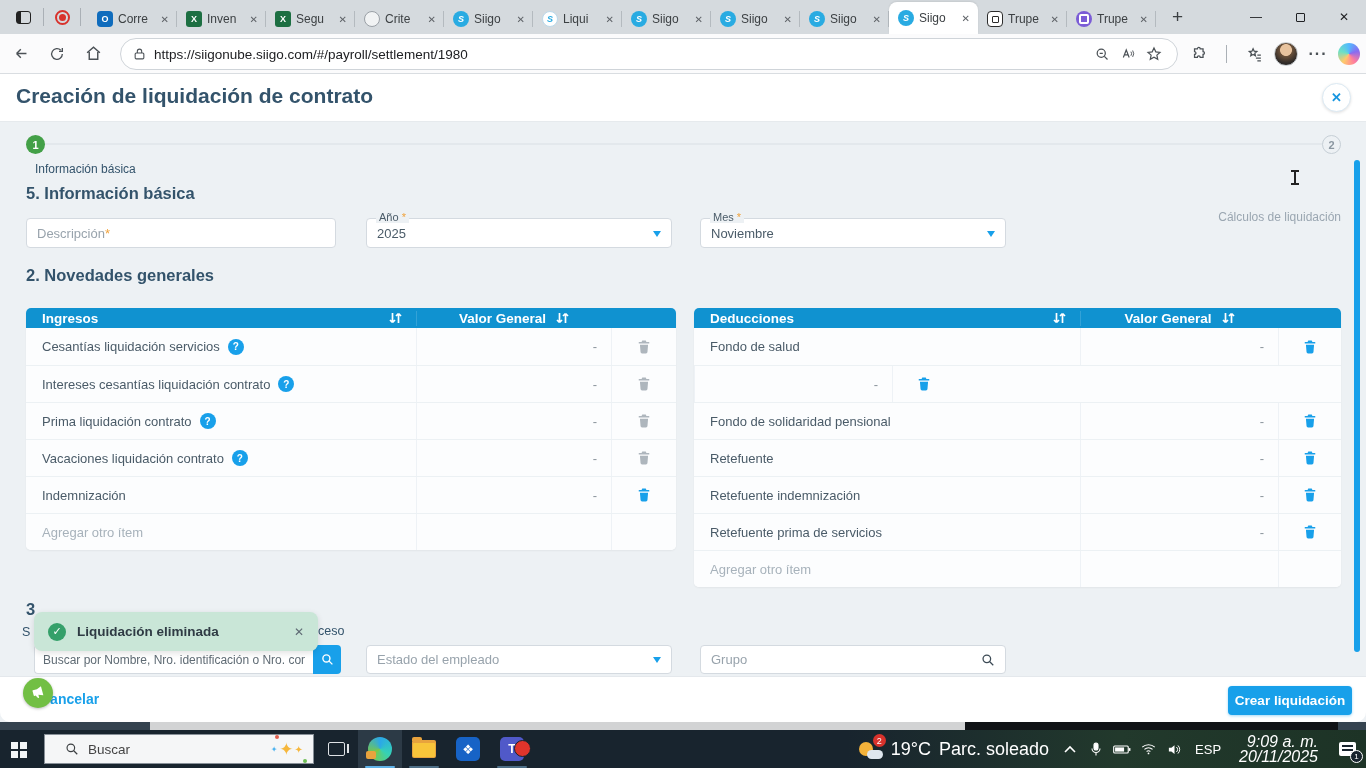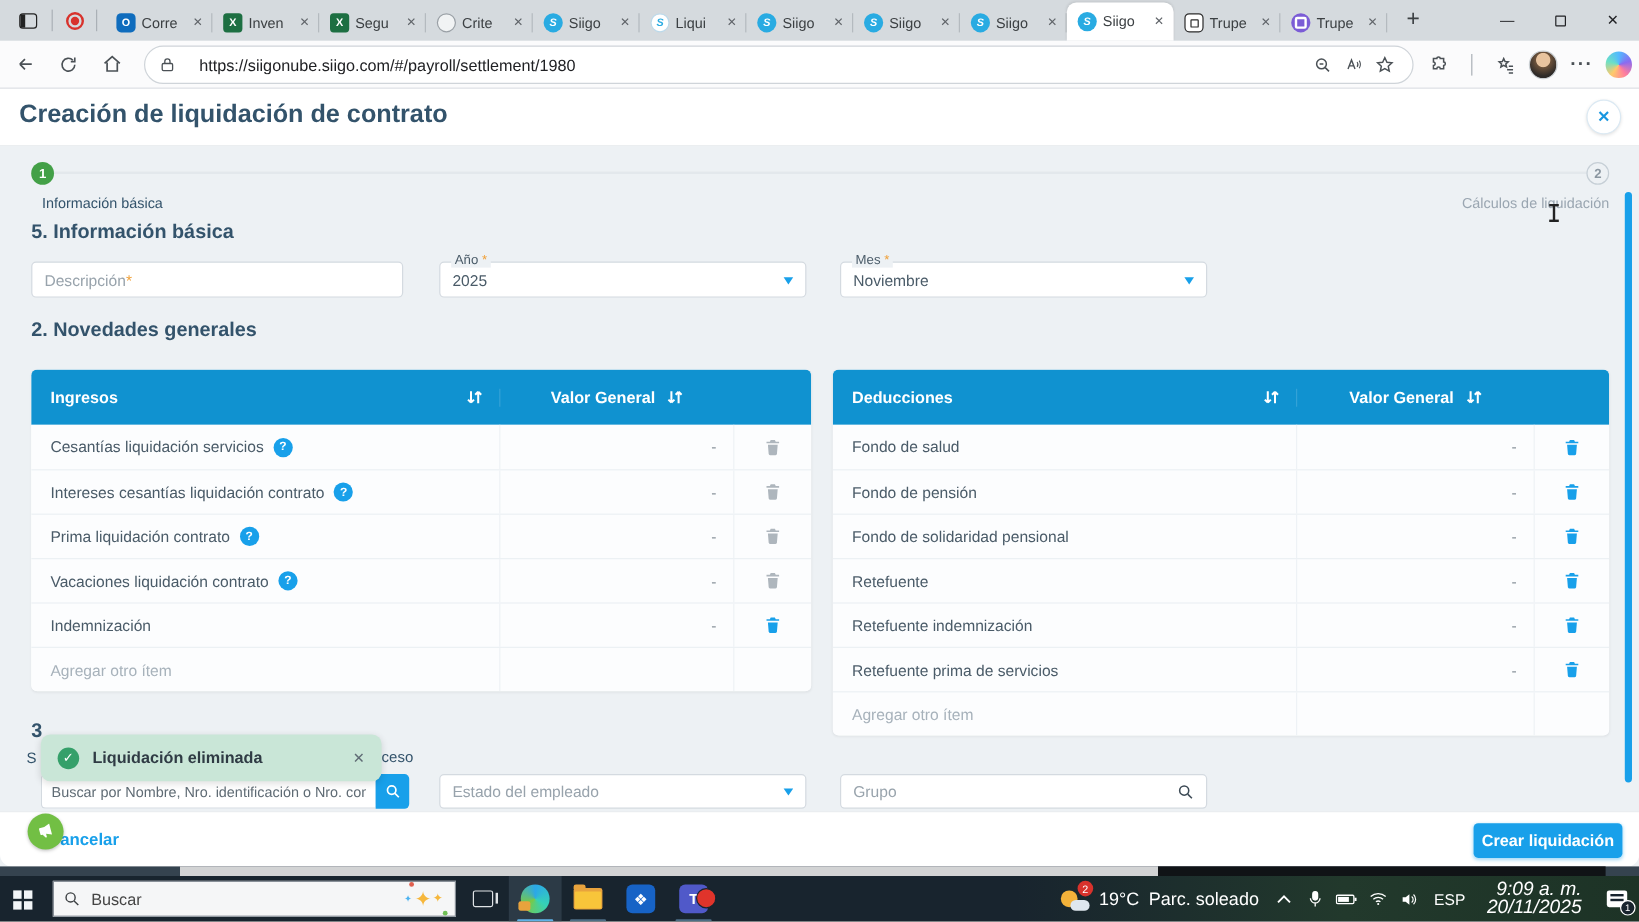--- a/index.html
+++ b/index.html
@@ -32,57 +32,57 @@
   .fav-trupe-purple{background:#7b5cd6;}
   .fav-trupe-purple::after{content:'';width:6px;height:6px;border:2px solid #fff;border-radius:2px;}
   .newtab{font-size:19px;color:#3c4043;margin-left:10px;padding:0 6px;}
   .wincontrols{position:absolute;right:0;top:0;height:34px;display:flex;}
   .winbtn{width:44px;height:34px;display:flex;align-items:center;justify-content:center;color:#202124;font-size:12px;}
   .winbtn .maxsq{width:9px;height:9px;border:1.2px solid #202124;border-radius:1px;}
 
   .toolbar{position:absolute;top:34px;left:0;width:1366px;height:40px;background:#fbfbfc;border-bottom:1px solid #d9dde1;display:flex;align-items:center;}
   .navic{width:30px;height:30px;display:flex;align-items:center;justify-content:center;color:#4b5156;margin-left:6px;}
   .urlpill{position:absolute;left:120px;top:4px;width:1058px;height:32px;background:#fff;border:1px solid #cfd4d9;border-radius:16px;display:flex;align-items:center;padding:0 10px 0 12px;}
-  .urltext{flex:1;font-size:13.5px;color:#202124;margin-left:20px;white-space:nowrap;overflow:hidden;}
+  .urltext{flex:1;font-size:13.5px;color:#202124;margin-left:8px;white-space:nowrap;overflow:hidden;}
   .pillic{width:26px;height:26px;display:flex;align-items:center;justify-content:center;color:#4b5156;}
   .rightic{width:28px;height:28px;display:flex;align-items:center;justify-content:center;color:#4b5156;}
   .avatar{width:24px;height:24px;border-radius:50%;background:radial-gradient(circle at 50% 32%,#e8c39e 30%,#6b513a 34%,#2e2a28 72%);border:1px solid #c9ced2;}
   .copilot{width:22px;height:22px;border-radius:50%;background:conic-gradient(#53b9ff,#8a6bf0,#ff7d9e,#ffc96b,#6be0c6,#53b9ff);}
   .toolbar-right{position:absolute;right:6px;top:4px;height:32px;display:flex;align-items:center;gap:6px;}
 
   
   .modal-header{position:absolute;top:74px;left:0;width:1366px;height:48px;background:#fff;border-bottom:1px solid #e6eaed;}
   .modal-title{position:absolute;left:16px;top:10px;font-size:21px;font-weight:bold;color:#33536b;}
   .modal-close{position:absolute;right:15px;top:9px;width:29px;height:29px;border-radius:50%;background:#fff;border:1px solid #dbe9f3;box-shadow:0 1px 3px rgba(0,0,0,.12);display:flex;align-items:center;justify-content:center;color:#1796e0;font-weight:bold;font-size:13px;}
   .modal-body{position:absolute;top:122px;left:0;width:1366px;height:554px;background:#edf1f4;}
 
   .stepline{position:absolute;left:44px;top:21px;width:1280px;height:2px;background:#e3e8ec;}
   .stepcircle{position:absolute;width:19px;height:19px;border-radius:50%;display:flex;align-items:center;justify-content:center;font-size:11px;font-weight:bold;top:13px;}
   .step1{left:26px;background:#43a047;color:#fff;}
   .step2{left:1322px;background:#edf1f4;border:1.5px solid #c6cfd6;color:#8b97a1;}
   .steplabel{position:absolute;top:40px;font-size:12px;}
   .steplabel.s1{left:35px;color:#33536b;}
-  .steplabel.s2{right:25px;color:#9aa6b1;}
+  .steplabel.s2{right:25px;color:#9aa6b1;margin-top:48px;}
   .ibeam{position:absolute;left:1294px;top:48px;width:2px;height:15px;background:#222;}
   .ibeam::before,.ibeam::after{content:'';position:absolute;left:-3px;width:8px;height:2px;background:#222;}
   .ibeam::after{bottom:0;}
 
   .sec-heading{position:absolute;font-size:16.5px;font-weight:bold;color:#33536b;}
   .field{position:absolute;height:30px;background:#fff;border:1px solid #d4dae0;border-radius:4px;display:flex;align-items:center;font-size:13px;color:#4a5b68;}
   .field .flabel{position:absolute;top:-7px;left:9px;background:#edf1f4;padding:0 3px;font-size:11px;color:#4a5b68;line-height:11px;}
   .req{color:#f0a23c;}
   .field .val{padding-left:10px;}
   .field .ph{padding-left:10px;color:#98a3ac;}
   .caret{position:absolute;right:10px;top:12px;width:0;height:0;border-left:4.5px solid transparent;border-right:4.5px solid transparent;border-top:6px solid #18a0ea;}
 
   
   .table{position:absolute;top:186px;background:#fcfdfe;border-radius:5px;overflow:hidden;box-shadow:0 1px 2px rgba(0,0,0,.05);}
   .table-left{left:26px;width:650px;}
   .table-right{left:694px;width:647px;}
-  .thead{height:46px;background:#1092d0;display:flex;align-items:center;color:#fff;font-weight:bold;font-size:13.5px;}
+  .thead{height:20px;background:#1092d0;display:flex;align-items:center;color:#fff;font-weight:bold;font-size:13.5px;}
   .th-name{flex:1;display:flex;align-items:center;justify-content:space-between;padding:0 14px 0 16px;}
   .th-value{width:195px;display:flex;align-items:center;justify-content:center;gap:10px;border-left:1px solid rgba(255,255,255,.15);}
   .table-right .th-value{width:198px;}
   .th-trash{width:65px;}
   .table-right .th-trash{width:63px;}
   .trow{display:flex;align-items:center;height:37px;border-top:1px solid #ecf1f4;font-size:13px;color:#4a5b68;background:#fcfdfe;}
   .trow:first-child{border-top:none;}
   .cell-name{flex:1;display:flex;align-items:center;padding-left:16px;gap:8px;}
   .cell-value{width:195px;text-align:right;padding-right:14px;color:#8a949c;border-left:1px solid #eef2f6;height:100%;display:flex;align-items:center;justify-content:flex-end;}
   .table-right .cell-value{width:198px;}
@@ -116,21 +116,21 @@
 
   
   .deskstrip{position:absolute;top:722px;left:0;width:1366px;height:8px;background:#35434f;}
   .deskstrip .mid{position:absolute;left:150px;width:815px;height:8px;background:#d2d3d4;}
   .deskstrip .dark{position:absolute;left:965px;width:373px;height:8px;background:#101316;}
 
   
   .taskbar{position:absolute;top:730px;left:0;width:1366px;height:38px;background:linear-gradient(90deg,#18242e 0%,#18242e 62%,#22392c 82%,#1d3326 100%);display:flex;align-items:center;color:#fff;}
   .startbtn{width:44px;height:38px;display:flex;align-items:center;justify-content:center;}
   .winlogo{width:7px;height:7px;background:#f2f5f7;box-shadow:9px 0 #f2f5f7,0 9px #f2f5f7,9px 9px #f2f5f7;margin:-8px 8px 0 -8px;}
-  .tsearch{width:336px;height:30px;background:#f5f6f7;border:1px solid #889098;display:flex;align-items:center;padding:0 8px;color:#3c4043;position:relative;}
+  .tsearch{width:270px;height:30px;background:#f5f6f7;border:1px solid #889098;display:flex;align-items:center;padding:0 20px;color:#3c4043;position:relative;}
   .tsearch .ph{font-size:13.5px;color:#444;margin-left:9px;flex:1;}
   .spark{position:absolute;right:10px;display:flex;align-items:center;}
   .spark .s1{color:#f6b73c;font-size:17px;}
   .spark .s2{color:#f6b73c;font-size:10px;margin-left:1px;}
   .spark .s3{color:#4db3f0;font-size:8px;margin-right:2px;}
   .spark .dotr{width:4px;height:4px;background:#e05f4e;border-radius:50%;position:absolute;right:24px;top:-4px;}
   .spark .dotg{width:4px;height:4px;background:#6fbf55;border-radius:50%;position:absolute;right:-4px;bottom:-3px;}
   .taskic{width:44px;height:38px;display:flex;align-items:center;justify-content:center;position:relative;}
   .taskic.activeapp{background:#2c3a46;}
   .underline{position:absolute;bottom:0;left:7px;right:7px;height:2.5px;background:#5fb2e8;border-radius:1px;}
@@ -143,21 +143,21 @@
   .folder::after{content:'';position:absolute;left:1px;top:3px;right:1px;bottom:1px;background:#f8c53a;border-radius:1px;}
   .blueapp{width:24px;height:24px;background:#1763c6;border-radius:5px;color:#fff;font-size:13px;display:flex;align-items:center;justify-content:center;}
   .teams{width:24px;height:24px;background:#5059c9;border-radius:5px;color:#fff;font-size:12px;font-weight:bold;display:flex;align-items:center;justify-content:center;position:relative;}
   .teams .badge{position:absolute;right:-7px;top:3px;width:17px;height:17px;border-radius:50%;background:#e0342b;border:1.5px solid #18242e;}
   .tb-right{margin-left:auto;display:flex;align-items:center;height:38px;}
   .weather{display:flex;align-items:center;gap:8px;padding:0 8px;position:relative;}
   .wicon{position:relative;width:26px;height:22px;}
   .wsun{position:absolute;left:2px;top:4px;width:14px;height:14px;border-radius:50%;background:#f3b23a;}
   .wcloud{position:absolute;right:0;bottom:1px;width:16px;height:9px;background:#dfe7ee;border-radius:6px;}
   .wbadge{position:absolute;right:-3px;top:-4px;width:13px;height:13px;border-radius:50%;background:#d8322c;color:#fff;font-size:9px;display:flex;align-items:center;justify-content:center;}
-  .wtxt{font-size:15px;color:#fff;}
+  .wtxt{font-size:18px;color:#fff;}
   .trayic{width:26px;height:38px;display:flex;align-items:center;justify-content:center;color:#fff;}
   .esp{font-size:13px;padding:0 8px;}
   .clock{text-align:right;font-size:16px;line-height:15px;padding:0 10px;font-style:italic;}
   .notif{width:38px;height:38px;display:flex;align-items:center;justify-content:center;position:relative;}
   .notifbox{width:17px;height:14px;background:#fff;border-radius:2px;position:relative;}
   .notifbox::after{content:'';position:absolute;left:3px;top:3px;right:3px;height:2px;background:#18242e;box-shadow:0 4px #18242e;}
   .ncount{position:absolute;right:3px;bottom:5px;width:13px;height:13px;border-radius:50%;background:#18242e;border:1.5px solid #fff;color:#fff;font-size:8px;display:flex;align-items:center;justify-content:center;}
   svg{display:block;}
 </style>
 </head>
@@ -474,23 +474,20 @@
             <div class="cell-value">-</div>
             <div class="cell-trash">
               <span class="trash blue">
                 <svg width="14" height="16" viewBox="0 0 24 26">
                   <path fill="currentColor" d="M9 2h6l1.2 2.5H21v2.3H3V4.5h4.8L9 2zm-4 7h14l-1.1 13.2A2.6 2.6 0 0 1 15.3 24H8.7a2.6 2.6 0 0 1-2.6-1.8L5 9z"></path>
                 </svg>
               </span>
             </div>
           </div>
           <div class="trow">
-            <div class="cell-name">
-              <span>Fondo de pensión</span>
-            </div>
             <div class="cell-value">-</div>
             <div class="cell-trash">
               <span class="trash blue">
                 <svg width="14" height="16" viewBox="0 0 24 26">
                   <path fill="currentColor" d="M9 2h6l1.2 2.5H21v2.3H3V4.5h4.8L9 2zm-4 7h14l-1.1 13.2A2.6 2.6 0 0 1 15.3 24H8.7a2.6 2.6 0 0 1-2.6-1.8L5 9z"></path>
                 </svg>
               </span>
             </div>
           </div>
           <div class="trow">

